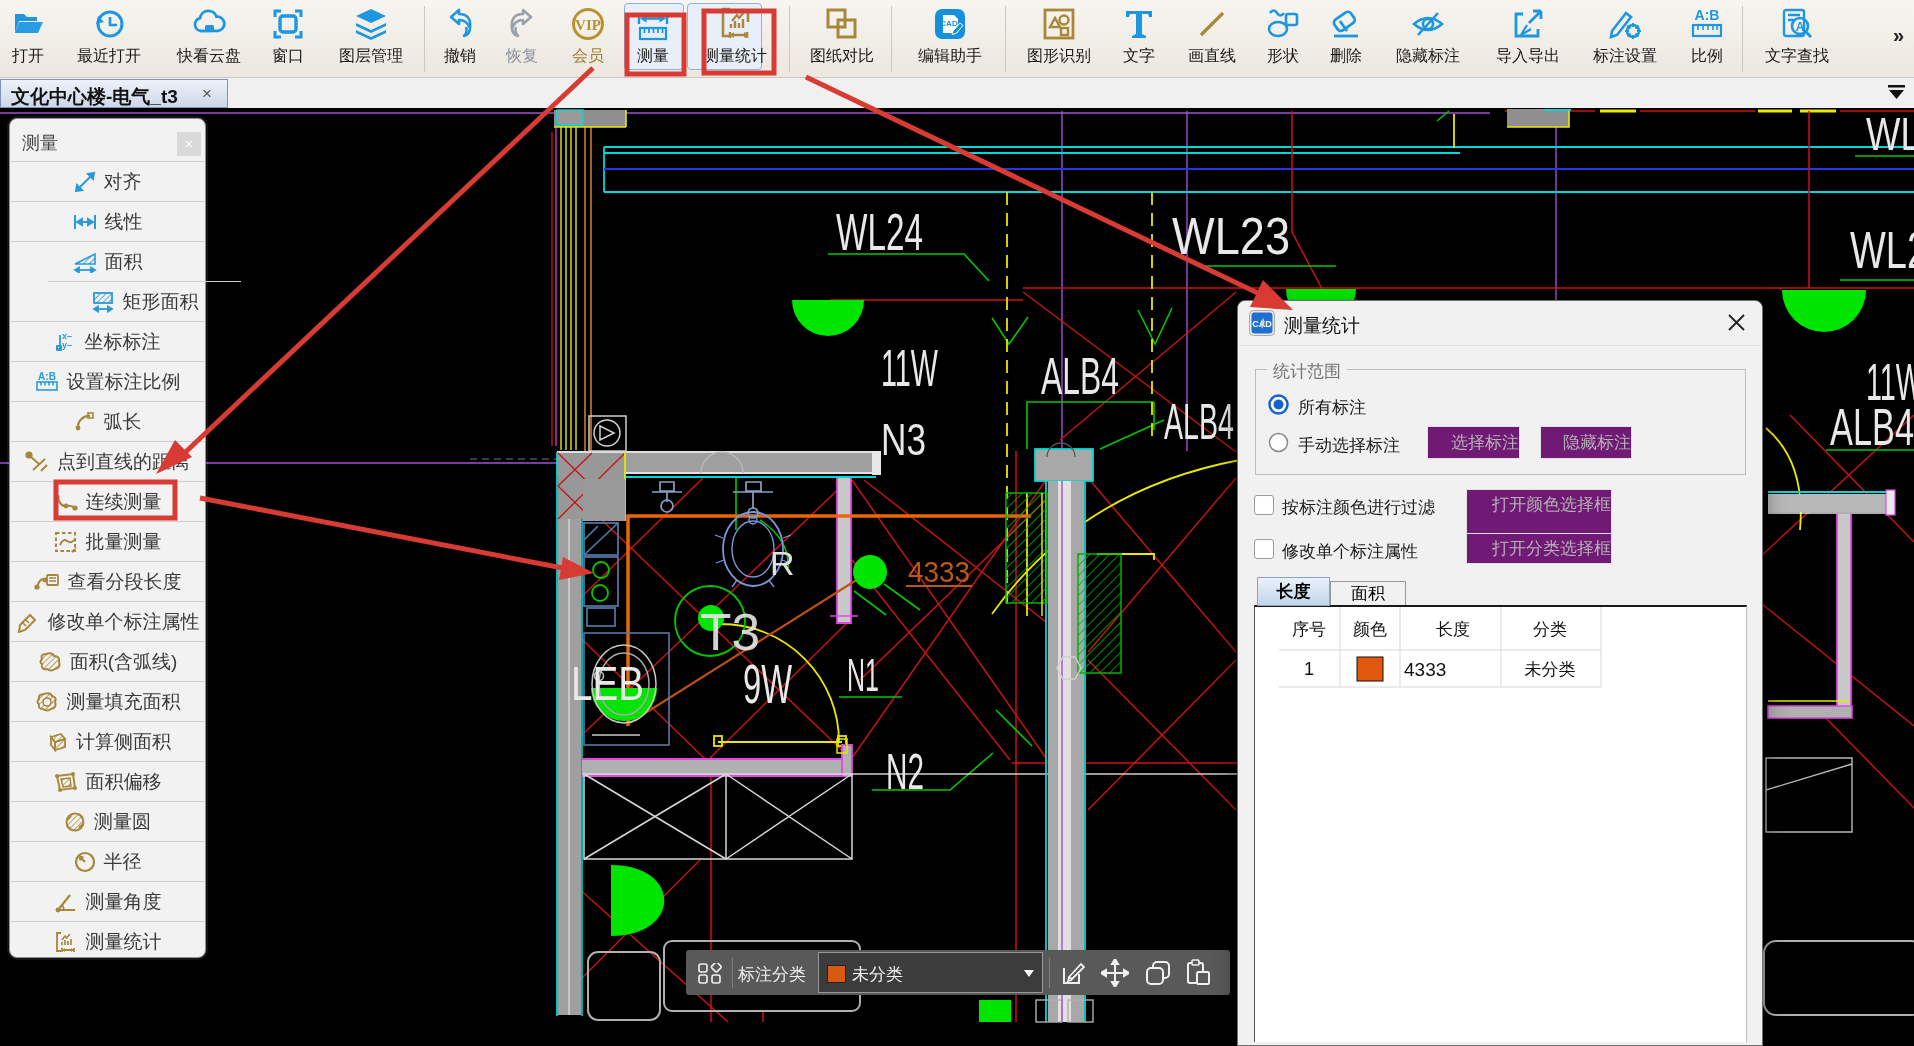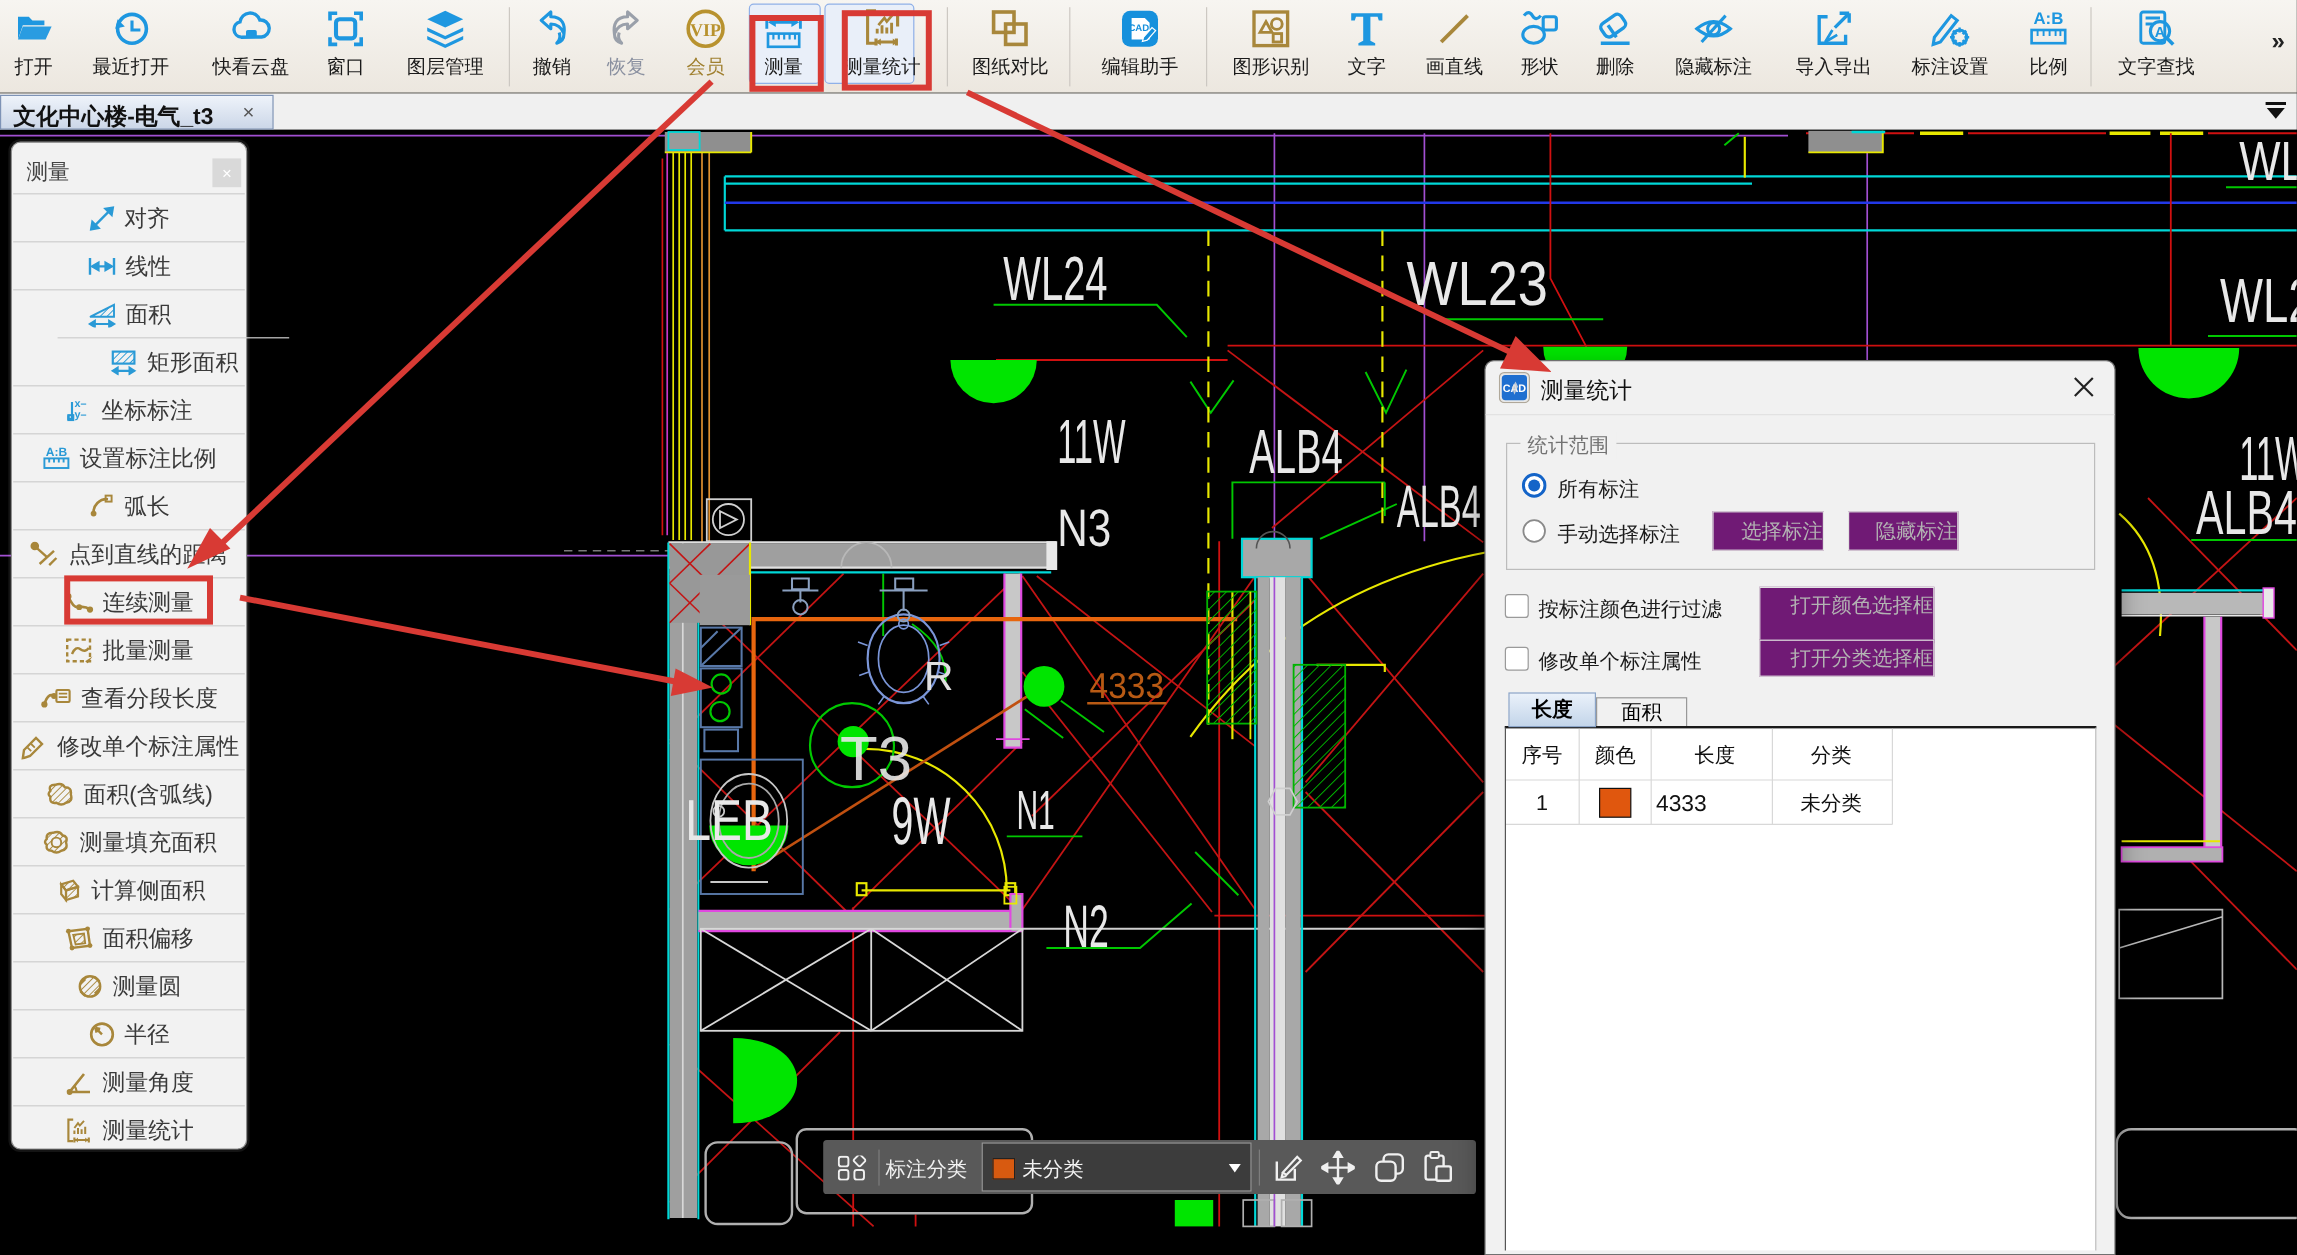--- a/index.html
+++ b/index.html
@@ -46,21 +46,21 @@
 .dtext { position:absolute; font-size:17px; color:#1a1a1a; white-space:nowrap; }
 .dbtn { position:absolute; background:#701a75; border:1px solid #e2e2e2; color:#b3b3b3;
   font-size:17px; text-align:right; }
 .cb { position:absolute; width:20px; height:20px; background:#fff; border:1.5px solid #9a9a9a; border-radius:3px; }
 #tab1 { position:absolute; left:19px; top:276px; width:73px; height:29px;
   background:linear-gradient(#eaf1fa,#c3d5ea); border:1px solid #8aa4c8;
   font-size:17px; font-weight:bold; color:#000; text-align:center; line-height:28px; z-index:2;}
 #tab2 { position:absolute; left:92px; top:280px; width:76px; height:25px;
   background:#f1f1f1; border:1px solid #989898; font-size:17px; color:#000; text-align:center; line-height:24px; }
 #dtable { position:absolute; left:16px; top:304px; width:493px; height:437px; background:#fff;
-  border-top:2px solid #1a1a1a; border-left:1px solid #555; border-right:1px solid #bbb; }
+  border-top:2px solid #1a1a1a; border-left:1px solid #555; border-right:1px solid #bbb;padding-left:24px; }
 
 
 #btoolbar { position:absolute; left:686px; top:950px; width:544px; height:45px;
   background:#595959; border-radius:3px; z-index:25; }
 #btoolbar .lbl { position:absolute; left:52px; top:13px; font-size:17px; color:#f0f0f0; }
 #bdrop { position:absolute; left:132px; top:2px; width:225px; height:41px; background:#3c3c3c;
   border:1px solid #999; }
 #bdrop .sw { position:absolute; left:8px; top:12px; width:19px; height:18px; background:#d85a10; border:1px solid #222; }
 #bdrop .t { position:absolute; left:33px; top:10px; font-size:17px; color:#f2f2f2; }
 #bdrop .ar { position:absolute; right:8px; top:17px; width:0; height:0;

